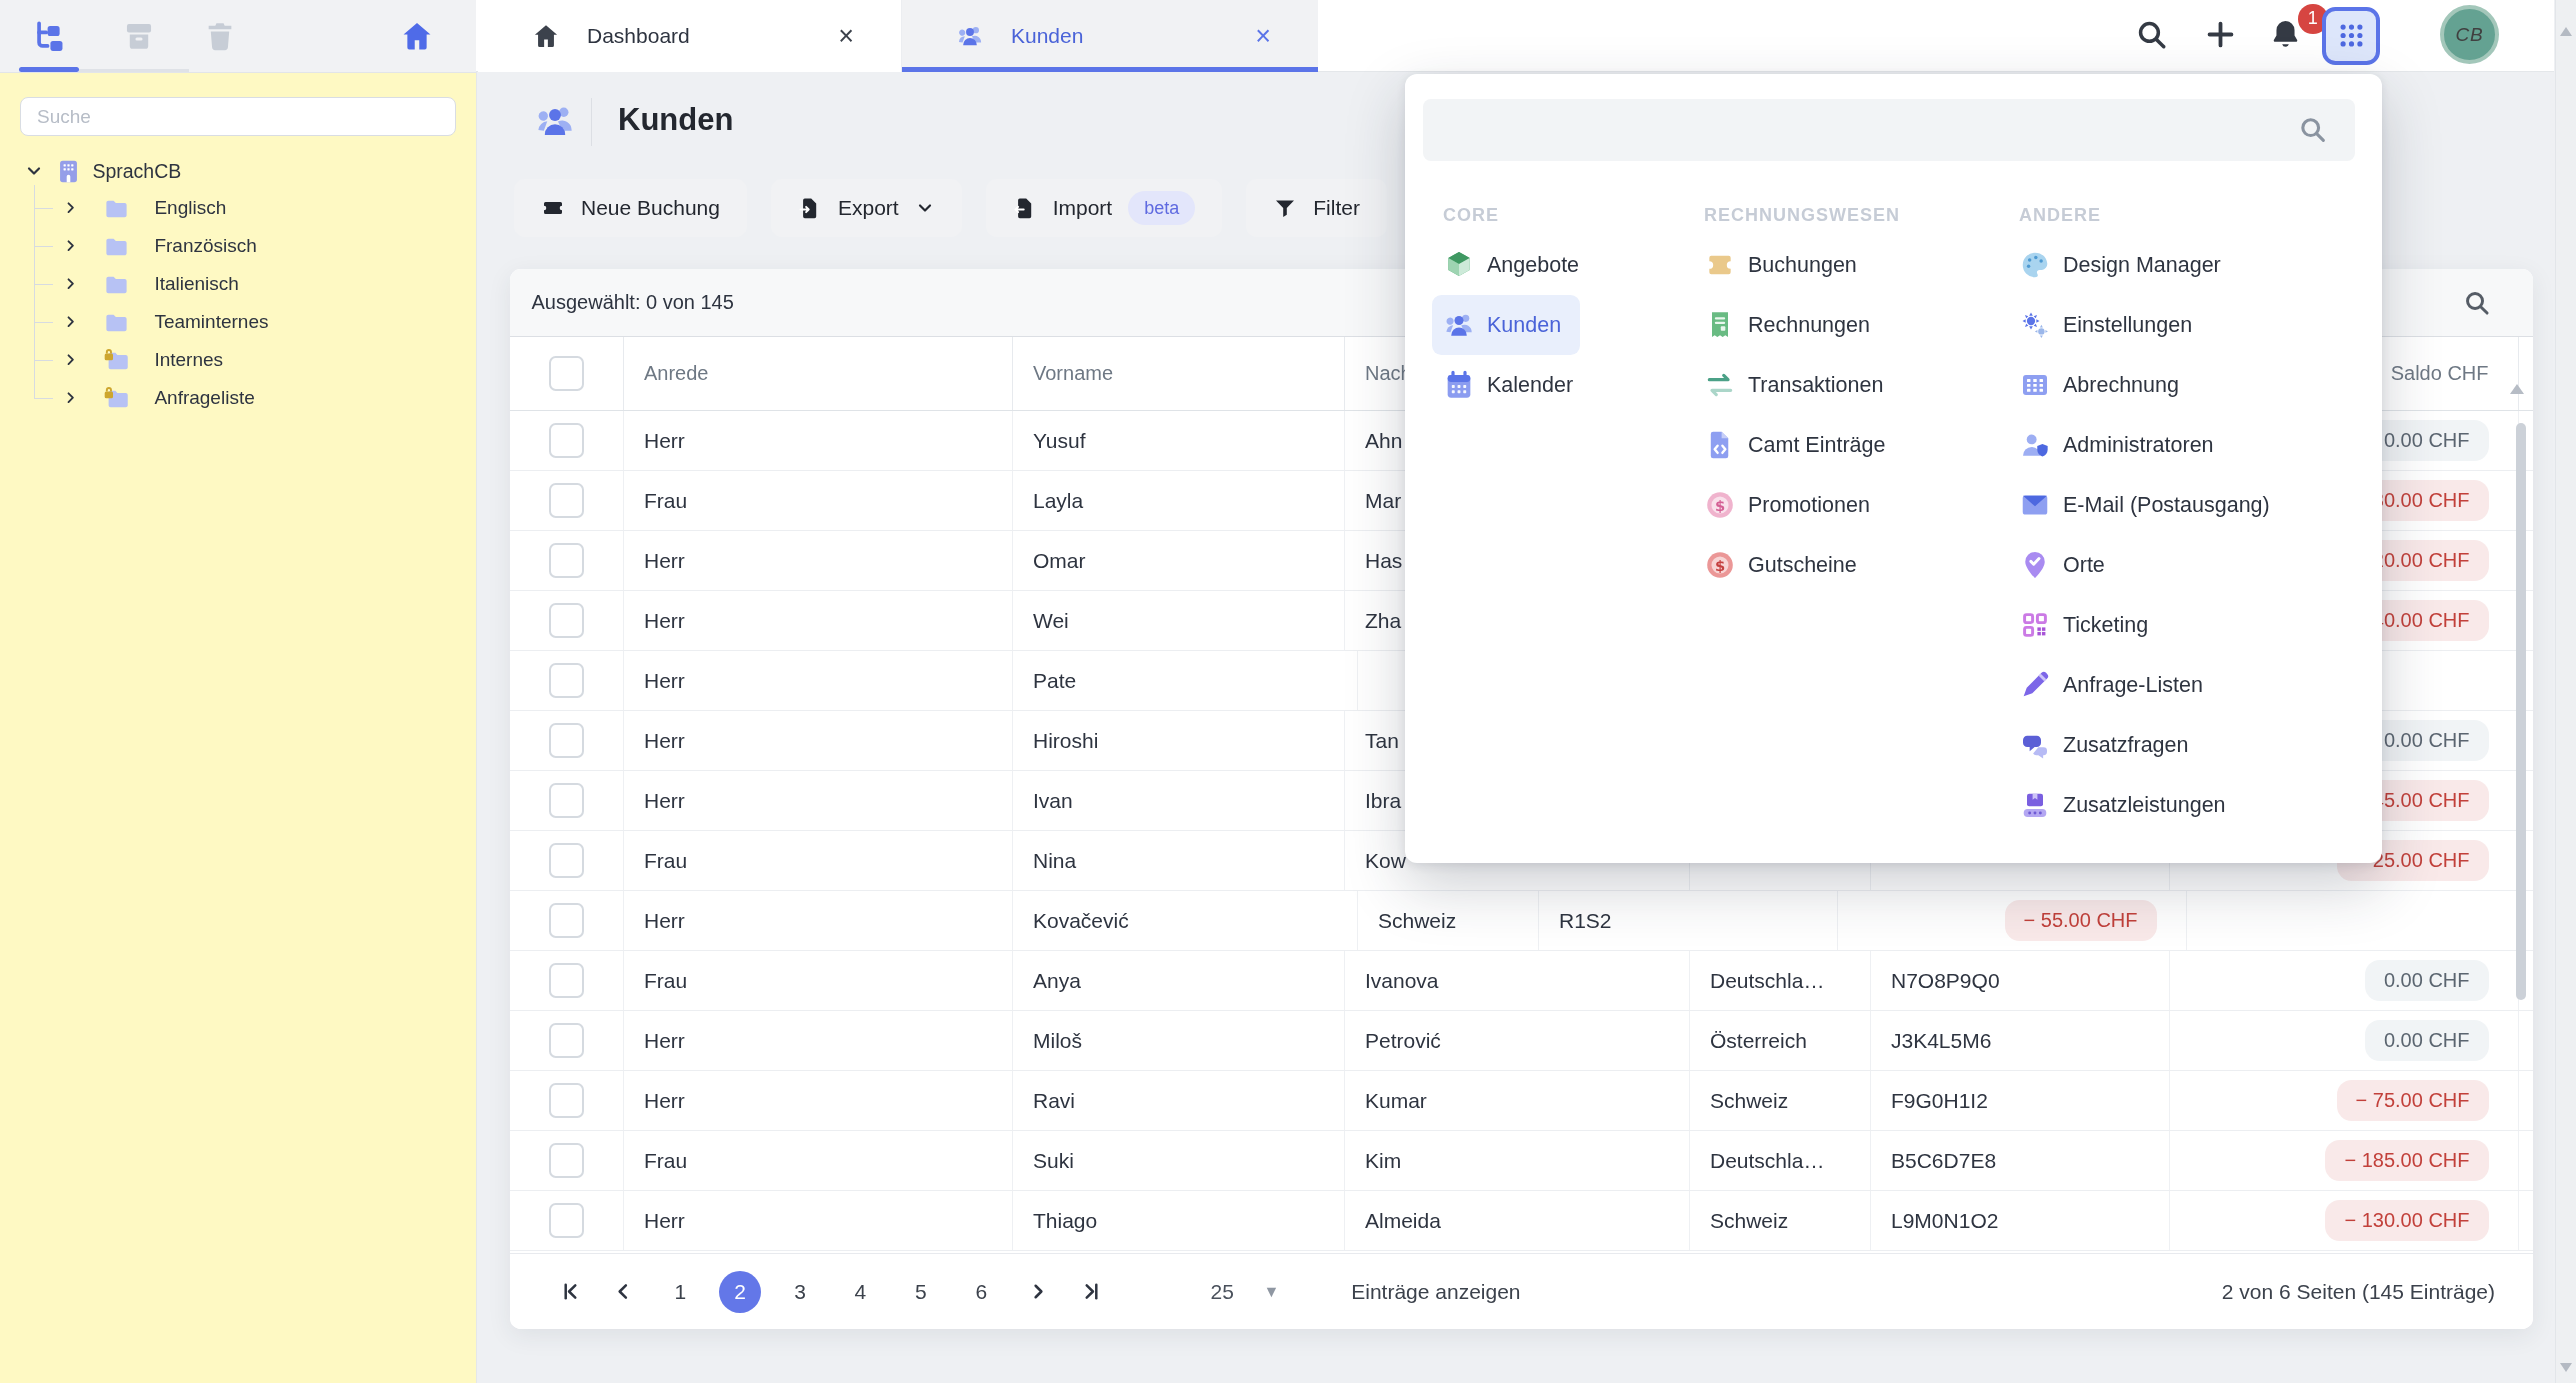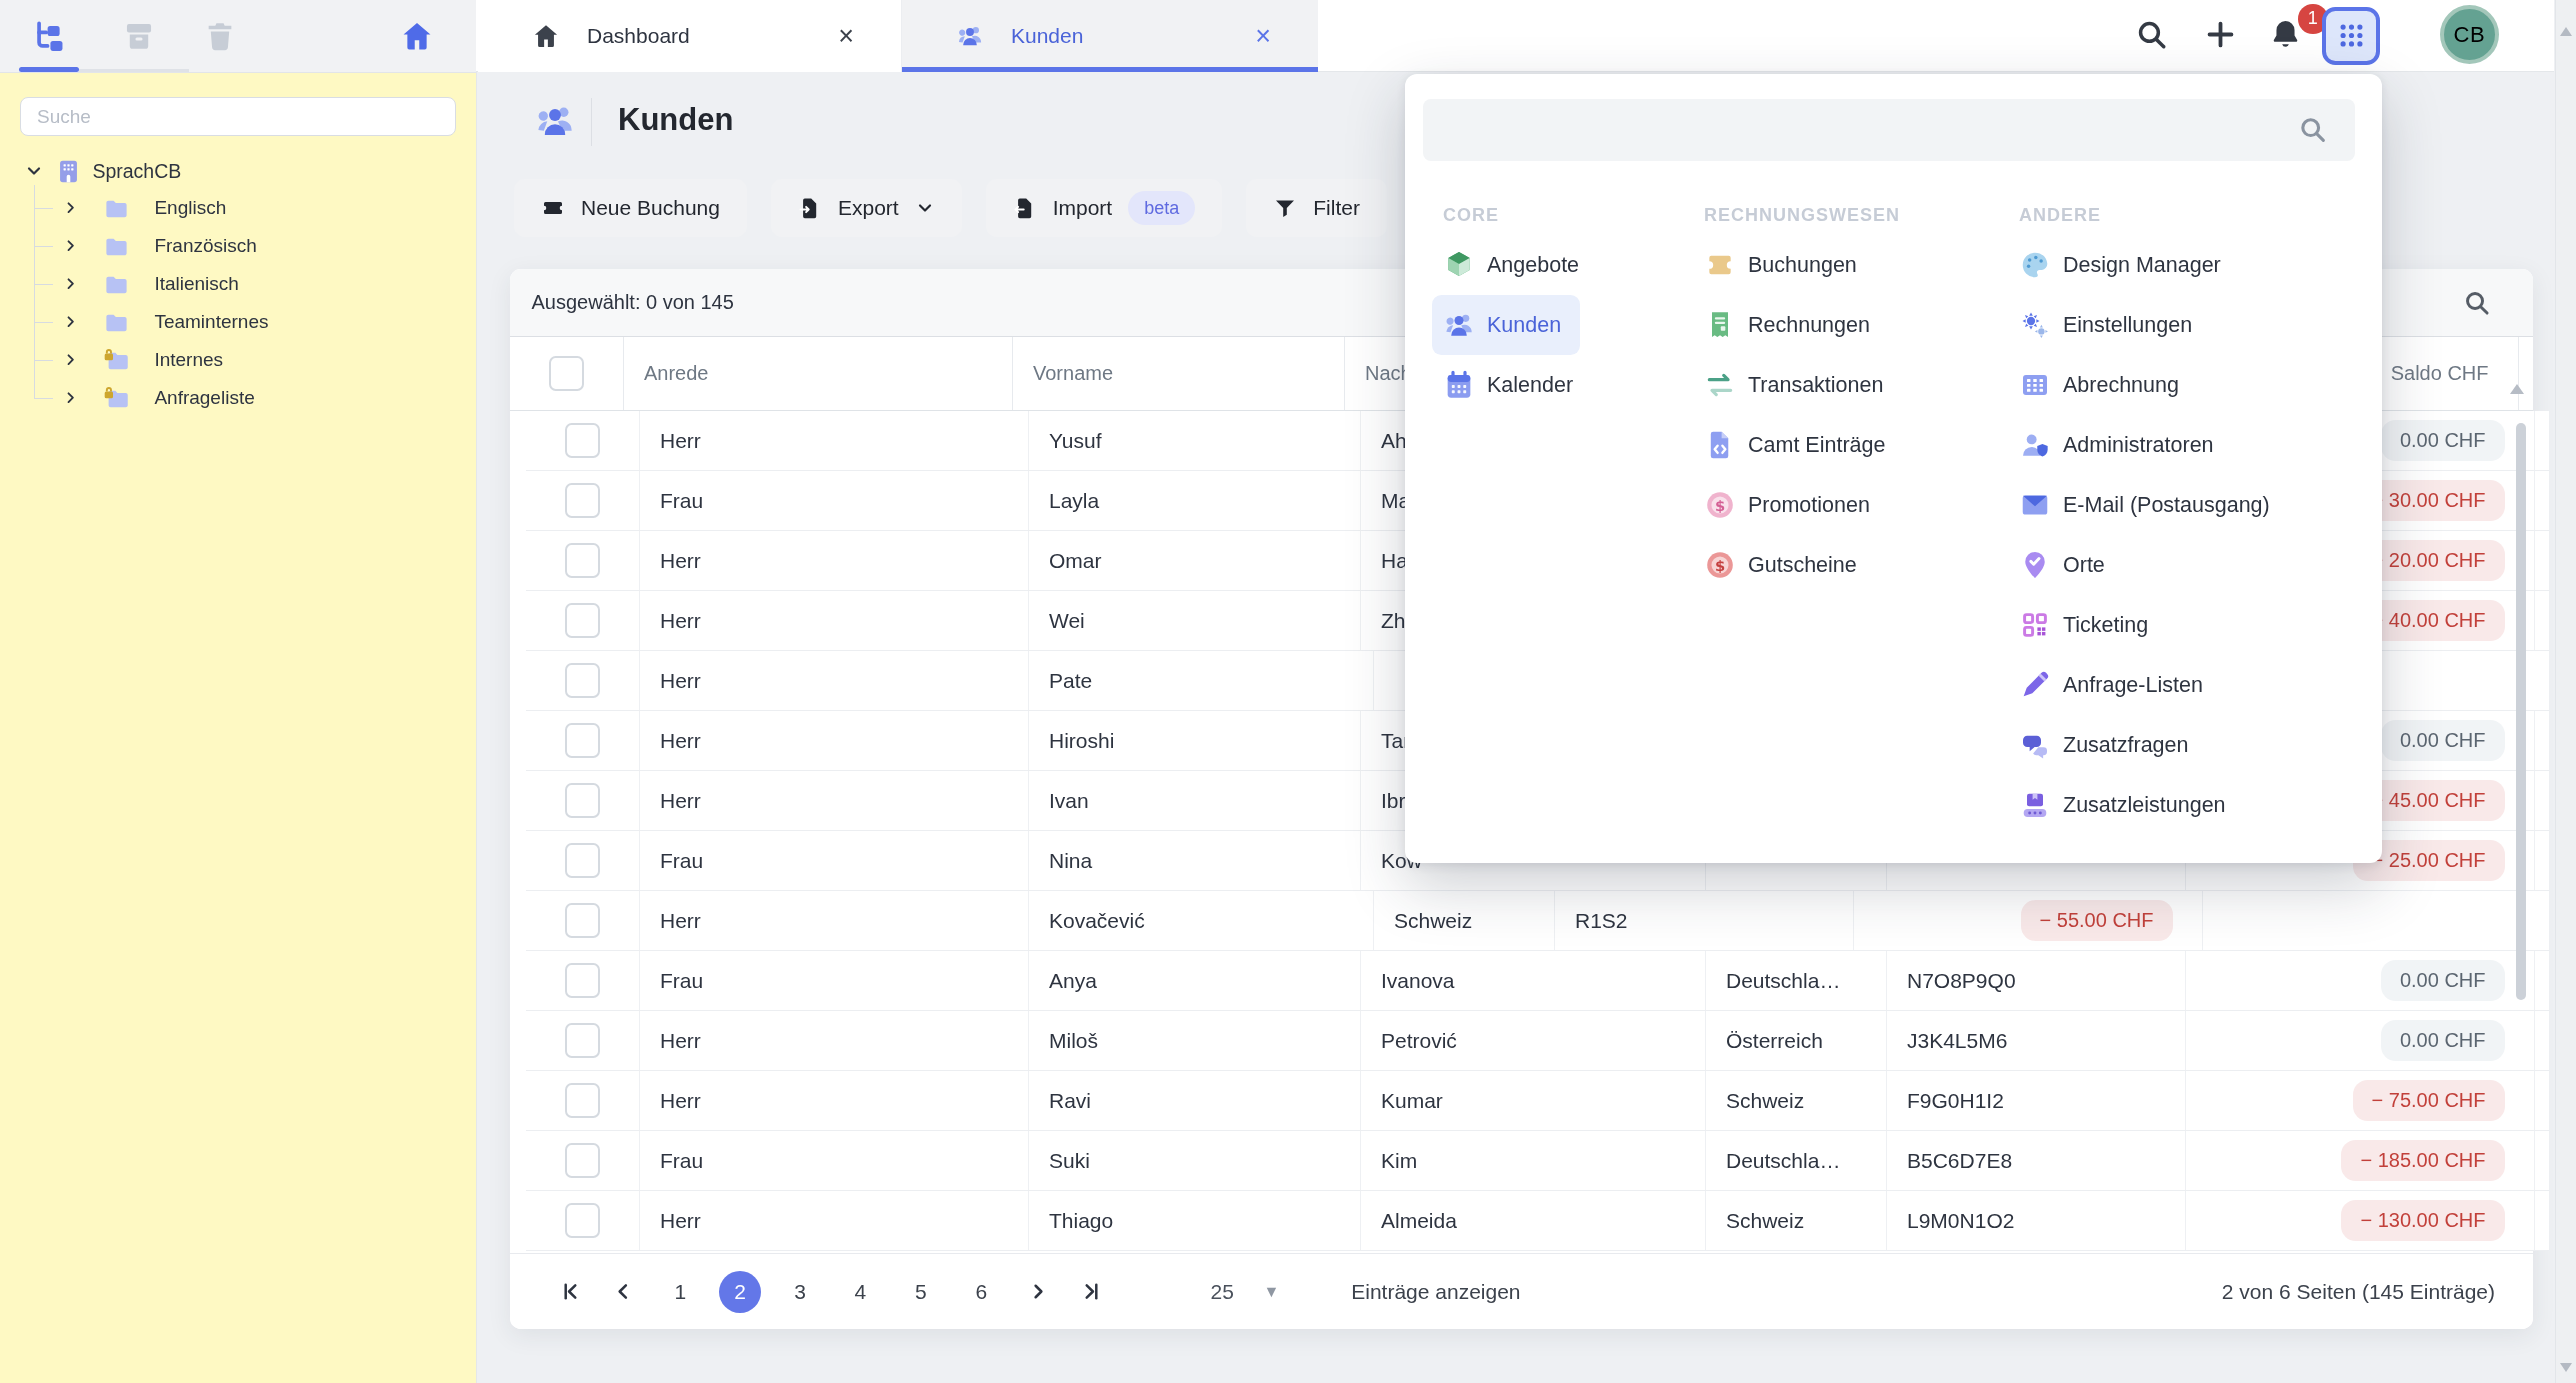--- a/index.html
+++ b/index.html
@@ -46,21 +46,21 @@
   .tab-close{margin-left:auto;margin-right:47px;font-size:27px;line-height:1;color:#3c424c;cursor:pointer;}
   #tab-kunden .tab-close{color:#5b74e8;}
   .top-ico{position:absolute;top:17.4px;width:35px;height:35px;color:#343a44;}
   #top-bell-badge{position:absolute;left:1822px;top:4px;min-width:29.5px;height:29.5px;border-radius:14.8px;background:#d64541;
       color:#fff;font-size:18px;display:flex;align-items:center;justify-content:center;}
   #top-apps{position:absolute;left:1846px;top:6.7px;width:58px;height:58px;border:4px solid #5b74e8;background:#dde6fb;
       border-radius:13.4px;box-sizing:border-box;display:flex;align-items:center;justify-content:center;color:#4d68e0;}
   #top-apps .ico{width:31px;height:31px;}
   #top-avatar{position:absolute;left:1964px;top:5.4px;width:59px;height:59px;border-radius:50%;background:#64a292;
       border:4.7px solid #a3c7ba;box-sizing:border-box;display:flex;align-items:center;justify-content:center;
-      color:#000000;font-size:22px;letter-spacing:0.7px;}
+      color:#404040;font-size:19px;letter-spacing:0.7px;font-style:italic;}
 
   
   #page-head{position:absolute;left:476px;top:72px;width:2078px;height:1312px;}
   #ph-icon{position:absolute;left:58px;top:28px;width:42px;height:42px;}
   #ph-divider{position:absolute;left:115px;top:25.5px;width:1.3px;height:48px;background:#dcdfe4;}
   #ph-title{position:absolute;left:142px;top:29.5px;font-size:31px;font-weight:600;color:#23272f;}
   #btn-row{position:absolute;left:38px;top:107px;display:flex;gap:24px;}
   .btn{height:58px;background:#f1f2f4;border-radius:10.7px;display:flex;align-items:center;padding:0 27px;gap:16px;
        font-size:21px;color:#23272f;cursor:pointer;white-space:nowrap;}
   .btn .ico{width:24px;height:24px;color:#23272f;}
@@ -70,21 +70,21 @@
   
   #panel{position:absolute;left:34px;top:197px;width:2023px;height:1060px;background:#fff;border-radius:10.7px;
          box-shadow:0 6.7px 24px rgba(40,50,70,.08);}
   #panel-toolbar{position:absolute;left:0;top:0;width:100%;height:68px;background:#f7f8f9;
       border-radius:10.7px 10.7px 0 0;border-bottom:1.3px solid #dcdfe4;box-sizing:border-box;display:flex;align-items:center;}
   #selected-info{font-size:20px;color:#2e3440;margin-left:21.5px;}
   #toolbar-search{position:absolute;right:42px;top:19px;width:29.5px;height:29.5px;color:#555c66;cursor:pointer;}
   #thead{position:absolute;left:0;top:68px;width:100%;height:74px;display:flex;border-bottom:1.3px solid #dfe3e7;box-sizing:border-box;}
   .hc{display:flex;align-items:center;box-sizing:border-box;border-right:1.3px solid #e7eaee;
       font-size:20px;color:#6e7884;padding-left:20px;}
-  #tbody{position:absolute;left:16px;top:142px;width:100%;}
+  #tbody{position:absolute;left:0;top:142px;width:100%;}
   .trb{display:flex;height:60px;border-bottom:1.3px solid #eceef1;box-sizing:border-box;background:#fff;}
   .cell{display:flex;align-items:center;box-sizing:border-box;border-right:1.3px solid #eef0f3;
         font-size:21px;color:#2e3440;padding-left:20px;overflow:hidden;white-space:nowrap;}
   .c0{width:114px;justify-content:center;padding-left:0;}
   .c1{width:389px;} .c2{width:332px;} .c3{width:345px;} .c4{width:181px;text-align:right;} .c5{width:299px;}
   .c6{width:349px;justify-content:flex-end;padding-left:0;padding-right:29.5px;}
   .c7{width:13.4px;border-right:none;padding-left:0;}
   .cbx{width:31px;height:31px;border:2px solid #d5dae0;border-radius:6.7px;background:#fff;cursor:pointer;}
   .pill{font-size:20px;font-weight:500;padding:9.4px 19px;border-radius:14.8px;white-space:nowrap;}
   .pill.neg{background:#f9e9e9;color:#c2403a;}

